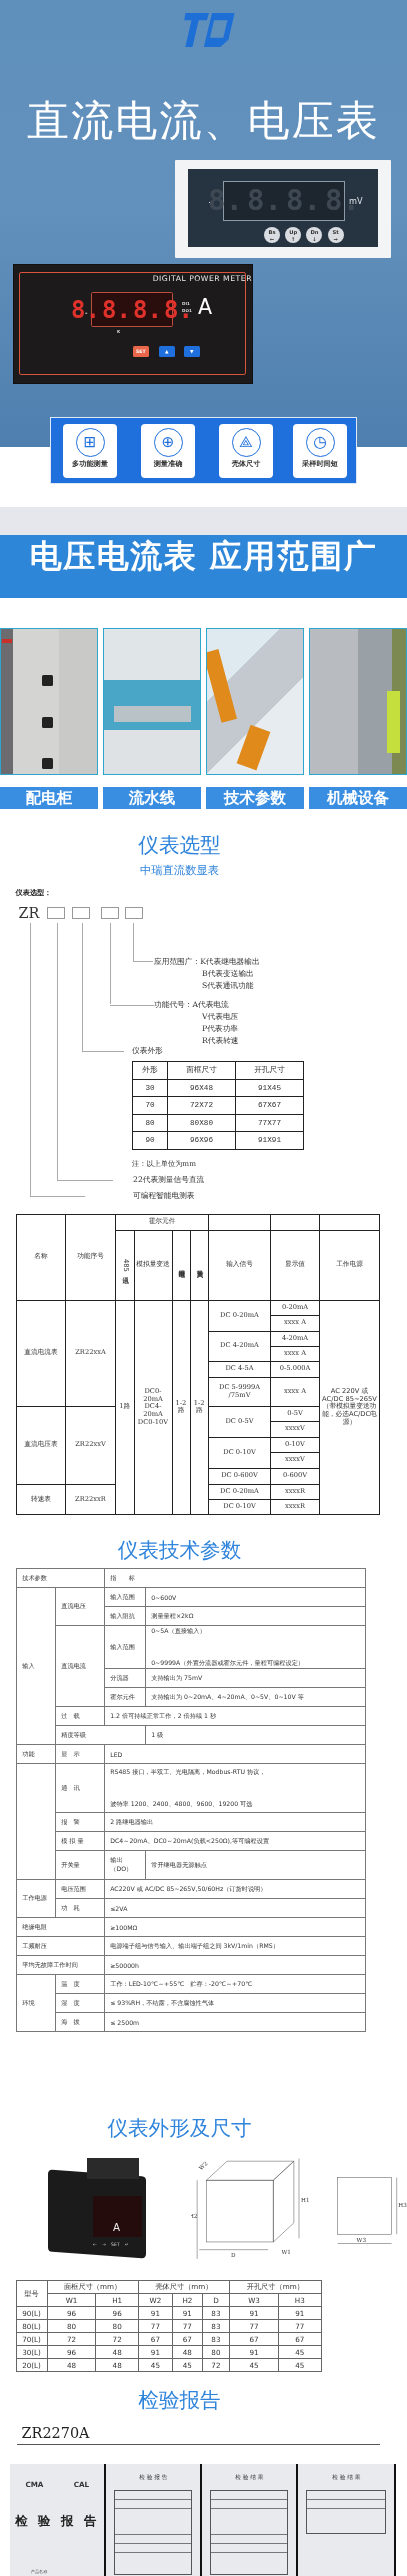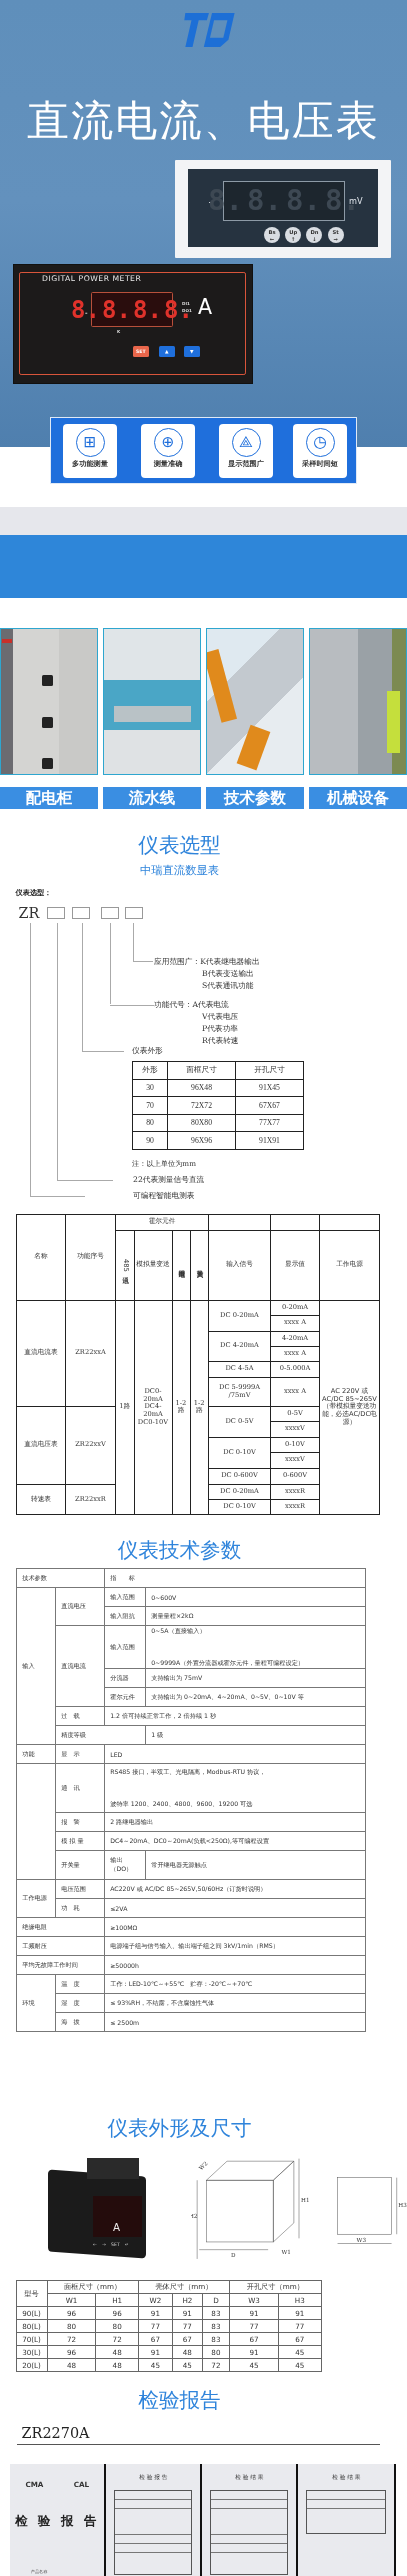--- a/index.html
+++ b/index.html
@@ -12,21 +12,21 @@
 .meter-r{left:175px;top:160px;width:216px;height:98px;background:#f3f4f6;border-radius:1px}
 .meter-r .face{position:absolute;left:13px;top:9.3px;width:190px;height:78px;background:#263340}
 .meter-r .win{position:absolute;left:35px;top:11.3px;width:122px;height:40px;border:1px solid #8d9aa6;background:#1d262e;display:flex;align-items:center;justify-content:center;gap:4.1px}
 .seg{font-family:"DejaVu Sans Mono",monospace;font-size:29px;color:#3d4853;line-height:31px;font-weight:bold}
 .meter-r .unit{position:absolute;left:161px;top:27px;color:#dfe4ea;font-size:8.2px}
 .meter-r .minus{position:absolute;left:20.6px;top:26px;color:#dfe4ea;font-size:10.3px}
 .meter-r .keys{position:absolute;left:76px;top:58px;display:flex;gap:5.2px}
 .rkey{width:16px;height:16px;border-radius:50%;background:#d9dde2;color:#333;font-size:5.2px;text-align:center;line-height:6.7px;padding-top:1.5px;font-weight:bold}
 .meter-l{left:13px;top:264px;width:240px;height:120px;background:#1c1a1a;border:1px solid #111}
 .meter-l .frame{position:absolute;left:5.2px;top:7.2px;width:227px;height:103px;border:1px solid #d9553b;border-radius:2.1px}
-.meter-l .brand{position:absolute;left:0;width:100%;top:9.3px;text-align:left;color:#e9e9e9;font-size:7.7px;letter-spacing:0.5px;padding-left:28px}
+.meter-l .brand{position:absolute;left:0;width:100%;top:9.3px;text-align:right;color:#e9e9e9;font-size:7.7px;letter-spacing:0.5px;padding-left:28px}
 .meter-l .disp{position:absolute;left:77px;top:27px;width:82px;height:35px;border:1px solid #b8503b;border-radius:1.5px;background:#2a0d0d;display:flex;align-items:center;justify-content:center;gap:2.1px}
 .meter-l .disp span{font-family:"DejaVu Sans Mono",monospace;font-size:24px;color:#e0322b;font-weight:bold;line-height:26px}
 .meter-l .tag{position:absolute;color:#ddd;font-size:4.1px;font-weight:bold}
 .meter-l .unitA{position:absolute;left:184px;top:30px;color:#fff;font-size:20.6px}
 .meter-l .btn{position:absolute;top:81px;width:15.5px;height:11.3px;border-radius:1.5px;color:#fff;font-size:4.6px;font-weight:bold;text-align:center;line-height:11.3px}
 .feat-panel{left:50px;top:417px;width:307px;height:67px;background:#1f6fdc;border:1px solid #dfe9f6}
 .feat{position:absolute;top:9.3px;width:54px;height:81px;background:#fff;border-radius:4.1px;text-align:center}
 .feat .ic{width:32px;height:32px;border:1px solid #1f6fdc;border-radius:50%;margin:5.2px auto 3.1px;color:#1f6fdc;font-size:15.5px;line-height:30px}
 .feat .lb{font-size:7.7px;color:#333;font-weight:bold}
 .gray-strip{left:0;top:507px;width:407px;height:28px;background:#e6e7ec}
@@ -45,21 +45,21 @@
 .sec-title{left:0;width:359px;text-align:center;color:#2f84db}
 .big{font-size:20.6px;line-height:25px}
 .sub{font-size:11.3px;line-height:14.4px}
 .lbl{font-size:7.2px;font-weight:bold;color:#222}
 .code{font-family:"DejaVu Serif","Liberation Serif",serif;color:#333}
 .box{position:absolute;width:17.5px;height:12.4px;border:1px solid #999}
 .vline{position:absolute;width:1px;background:#aaa}
 .hline{position:absolute;height:1px;background:#aaa}
 .serif{font-family:"DejaVu Serif","Liberation Serif",serif;color:#333}
 table{border-collapse:collapse}
-.t-shape td{border:1px solid #222;text-align:center;font-family:Liberation Serif, serif;font-size:7.7px;height:17.5px;color:#333}
+.t-shape td{border:1px solid #222;text-align:center;font-family:Liberation Mono, monospace;font-size:7.7px;height:17.5px;color:#333}
 .t-sel td{border:0.8px solid #222;text-align:center;font-family:"DejaVu Serif","Liberation Serif",serif;font-size:6.7px;color:#333;padding:0 0.5px;line-height:7.7px}
 .t-tech td{border:0.8px solid #777;font-size:6.2px;color:#333;padding:0 5.2px;height:19px;vertical-align:middle}
 .t-dim td{border:1px solid #666;text-align:center;font-size:7.2px;color:#333;height:13px}
 .doc{position:absolute;background:#e9eaee;overflow:hidden}
 .doc .hd{text-align:center;font-family:"DejaVu Serif","Liberation Serif",serif;font-size:5.7px;margin-top:10.3px;color:#333}
 .doc .grid{position:absolute;left:8.2px;right:8.2px;top:26px;bottom:20.6px;border:0.5px solid #555;background:repeating-linear-gradient(180deg,transparent 0 8.2px,#777 8.2px 8.8px)}
 .doc.cover .title{position:absolute;top:49px;width:100%;text-align:center;font-family:"DejaVu Serif","Liberation Serif",serif;font-size:12.4px;font-weight:bold;letter-spacing:3.1px;color:#222}
 .doc.cover .marks{position:absolute;top:15.5px;width:100%;display:flex;justify-content:space-around;font-size:7.2px;font-weight:bold;color:#333}
 .doc.cover .fields{position:absolute;top:103px;left:20.6px;font-size:4.1px;color:#444;line-height:10.8px}
 .sep{position:absolute;width:2.1px;background:#111}
@@ -130,33 +130,34 @@
     <div class="feat" style="left:12px;height:81px;top:9.3px;max-height:82px">
       <div class="ic">⊞</div>
       <div class="lb">多功能测量</div>
     </div>
     <div class="feat" style="left:90px">
       <div class="ic">⊕</div>
       <div class="lb">测量准确</div>
     </div>
     <div class="feat" style="left:168px">
       <div class="ic">⟁</div>
-      <div class="lb">显示范围广</div>
+      <div class="lb">壳体尺寸</div>
     </div>
     <div class="feat" style="left:242px">
       <div class="ic">◷</div>
       <div class="lb">采样时间短</div>
     </div>
   </div>
 </div>
 <style>.feat{height:54px!important;top:6.2px!important}.feat .ic{width:29px;height:29px;line-height:27px;margin:4.1px auto 2.1px}.feat .lb{font-size:7.2px}</style>
 
 <div class="abs gray-strip"></div>
 
 <div class="abs band">
+  <div class="t1">电压电流表 应用范围广</div>
 </div>
 
 <div class="abs photos">
   <div class="photo ph1" style="left:0;width:98px">
     <div class="shape" style="left:41px;top:46px;width:11.3px;height:11.3px;background:#222;border-radius:1.5px"></div>
     <div class="shape" style="left:41px;top:88px;width:11.3px;height:11.3px;background:#222;border-radius:1.5px"></div>
     <div class="shape" style="left:41px;top:129px;width:11.3px;height:11.3px;background:#222;border-radius:1.5px"></div>
     <div class="shape" style="left:1px;top:10.3px;width:10.3px;height:4.1px;background:#c8302a"></div>
   </div>
   <div class="photo ph2" style="left:103px;width:98px">

